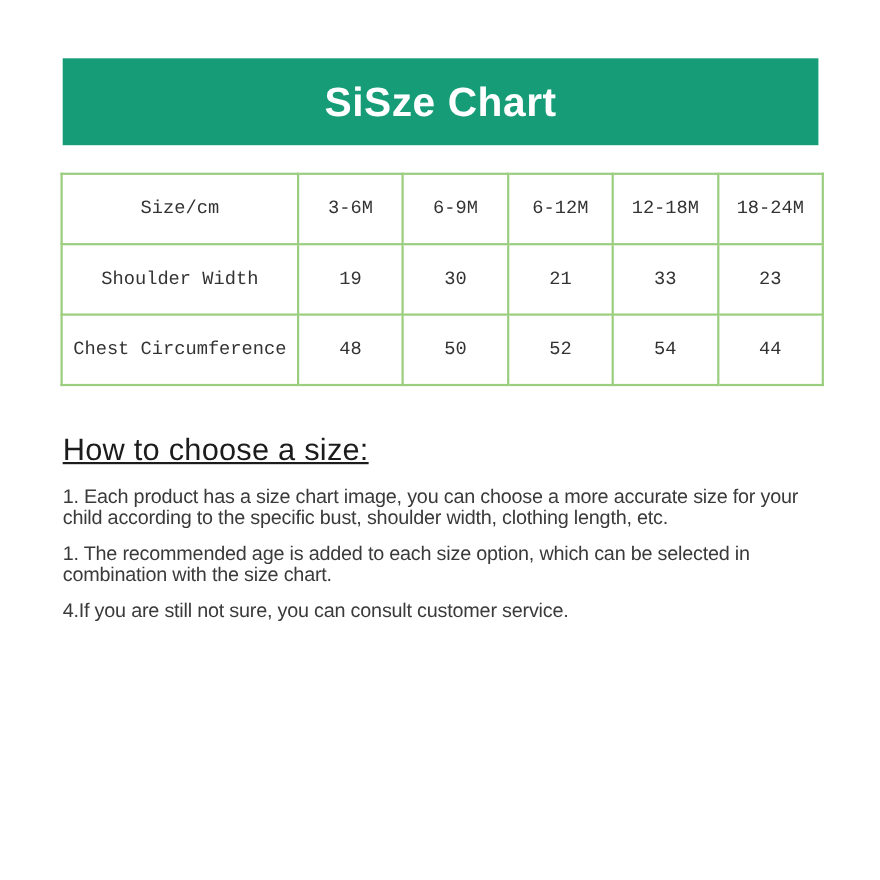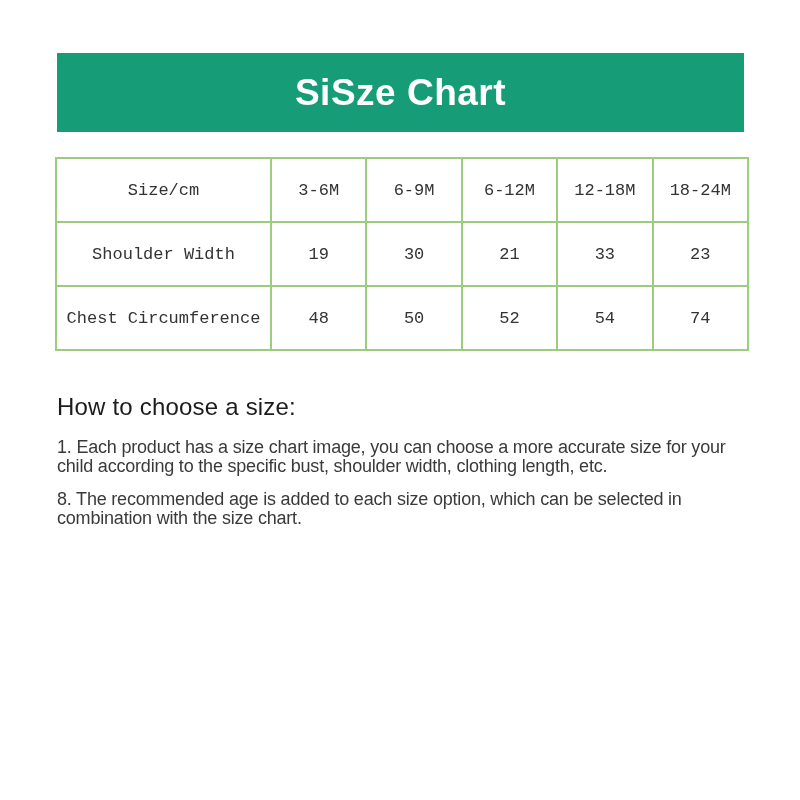--- a/index.html
+++ b/index.html
@@ -55,24 +55,25 @@
     font-weight: normal;
     padding: 0 1px;
     background: #ffffff;
   }
   .guide {
     margin: 42px 55px 0 57px;
     color: var(--body-text);
   }
   .guide-heading {
     margin: 0 0 17px 0;
-    font-size: 24px;
+    font-size: 28px;
     font-weight: 400;
     color: var(--heading-text);
     letter-spacing: 0.2px;
+    text-decoration: underline;
   }
   .guide-item {
     margin: 0 0 14px 0;
     max-width: 692px;
     font-size: 18px;
     line-height: 19px;
     letter-spacing: -0.2px;
   }
 </style>
 </head>
@@ -111,24 +112,25 @@
         <td>21</td>
         <td>33</td>
         <td>23</td>
       </tr>
       <tr>
         <td>Chest Circumference</td>
         <td>48</td>
         <td>50</td>
         <td>52</td>
         <td>54</td>
-        <td>74</td>
+        <td>44</td>
       </tr>
     </tbody>
   </table>
 
   <div class="guide">
     <h2 class="guide-heading">How to choose a size:</h2>
     <p class="guide-item">1. Each product has a size chart image, you can choose a more accurate size for your child according to the specific bust, shoulder width, clothing length, etc.</p>
-    <p class="guide-item">8. The recommended age is added to each size option, which can be selected in combination with the size chart.</p>
+    <p class="guide-item">1. The recommended age is added to each size option, which can be selected in combination with the size chart.</p>
+    <p class="guide-item">4.If you are still not sure, you can consult customer service.</p>
   </div>
 
 </div>
 
 </body></html>

